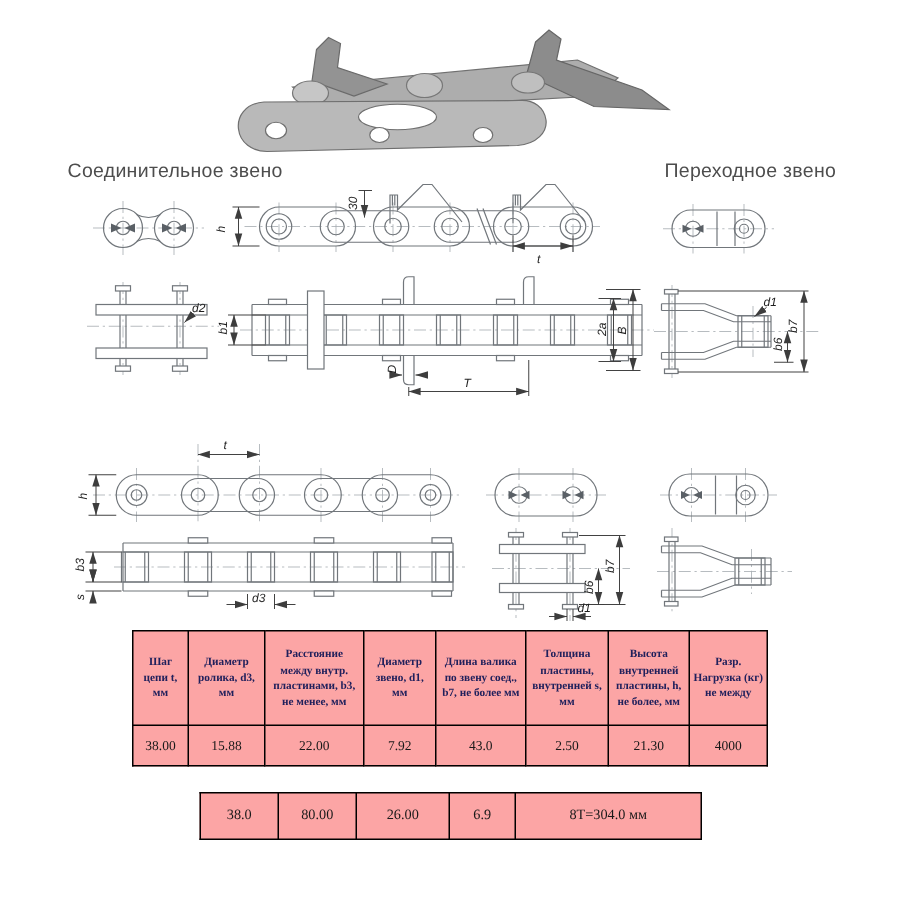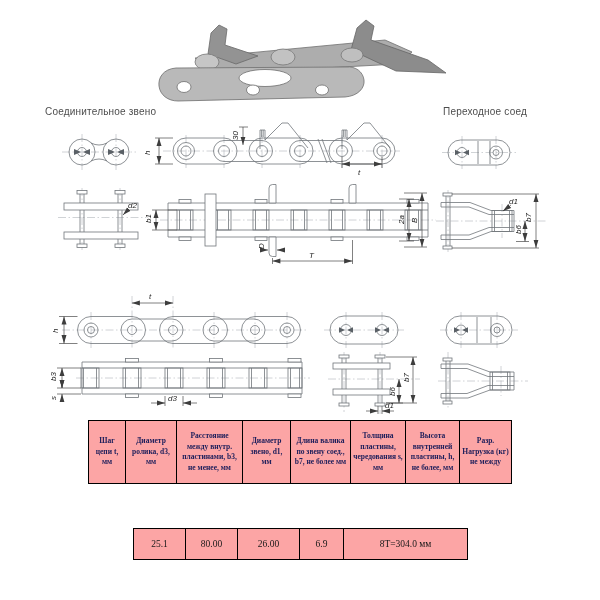--- a/index.html
+++ b/index.html
@@ -1,18 +1,18 @@
 <!DOCTYPE html>
 <html><head>
 <meta charset="utf-8">
 <style>
   html,body{margin:0;padding:0;background:#fff}
   .page{position:relative;width:600px;height:600px;background:#ffffff;overflow:hidden;
         font-family:"Liberation Sans",sans-serif}
-  .seclabel{position:absolute;font-size:10px;color:#4d4d4d;letter-spacing:.2px;white-space:nowrap}
+  .seclabel{position:absolute;font-size:13px;color:#4d4d4d;letter-spacing:.2px;white-space:nowrap}
   svg.draw{position:absolute;left:0;top:0}
   .ln{stroke:#71767b;stroke-width:.8;fill:none}
   .lnf{stroke:#71767b;stroke-width:.8;fill:#ffffff}
   .cl{stroke:#a8aeb3;stroke-width:.55;stroke-dasharray:8 2.5 1.5 2.5;fill:none}
   .dm{stroke:#3d3d3d;stroke-width:.65;fill:none}
   .dt{font:italic 8px "Liberation Sans",sans-serif;fill:#1e1e1e}
   .cot{fill:#5a6066;stroke:none}
   table{border-collapse:collapse;table-layout:fixed;background:#fca5a5}
   .spec{position:absolute;left:88px;top:420px;border:1.5px solid #000}
   .spec td{border:1px solid #000;text-align:center;vertical-align:middle;padding:1px 2px;overflow:hidden}
@@ -22,21 +22,21 @@
   .att td{border:1px solid #000;text-align:center;vertical-align:middle;padding:1px 3px;overflow:hidden}
   .att .hd{font:bold 9.5px/1.3 "Liberation Serif",serif;color:#20205c;height:32px}
   .att .vl{font:9.5px "Liberation Serif",serif;color:#191919;height:28px}
 </style>
 </head>
 <body>
 
 <div class="page">
 
   <div class="seclabel" style="left:45px;top:106px">Соединительное звено</div>
-  <div class="seclabel" style="left:443px;top:106px">Переходное соед</div>
+  <div class="seclabel" style="left:443px;top:106px">Переходное звено</div>
 
   <svg class="draw" width="600" height="600" viewBox="0 0 600 600">
     <defs>
       <marker id="mE" markerWidth="9" markerHeight="6" refX="8.4" refY="3" orient="auto" markerUnits="userSpaceOnUse">
         <path d="M0,0.5 L8.5,3 L0,5.5 Z" fill="#3d3d3d"></path>
       </marker>
       <marker id="mS" markerWidth="9" markerHeight="6" refX="0.6" refY="3" orient="auto" markerUnits="userSpaceOnUse">
         <path d="M8.5,0.5 L0.5,3 L8.5,5.5 Z" fill="#3d3d3d"></path>
       </marker>
     </defs>
@@ -408,38 +408,48 @@
         <col style="width:54px">
         <col style="width:52px">
     </colgroup>
     <tbody>
         <tr>
       <td class="hd">Шаг цепи t, мм</td>
       <td class="hd">Диаметр ролика, d3, мм</td>
       <td class="hd">Расстояние между внутр. пластинами, b3, не менее, мм</td>
       <td class="hd">Диаметр звено, d1, мм</td>
       <td class="hd">Длина валика по звену соед., b7, не более мм</td>
-      <td class="hd">Толщина пластины, чередования s, мм</td>
+      <td class="hd">Толщина пластины, внутренней s, мм</td>
       <td class="hd">Высота внутренней пластины, h, не более, мм</td>
       <td class="hd">Разр. Нагрузка (кг) не между</td>
+    </tr>
+    <tr>
+      <td class="vl">38.00</td>
+      <td class="vl">15.88</td>
+      <td class="vl">22.00</td>
+      <td class="vl">7.92</td>
+      <td class="vl">43.0</td>
+      <td class="vl">2.50</td>
+      <td class="vl">21.30</td>
+      <td class="vl">4000</td>
     </tr>
   </tbody>
     </table>
 
   <table class="att">
     <colgroup>
       <col style="width:52px">
         <col style="width:52px">
         <col style="width:62px">
         <col style="width:44px">
         <col style="width:124px">
     </colgroup>
     <tbody>
     <tr>
-      <td class="vl">25.1</td>
+      <td class="vl">38.0</td>
       <td class="vl">80.00</td>
       <td class="vl">26.00</td>
       <td class="vl">6.9</td>
       <td class="vl">8Т=304.0 мм</td>
     </tr>
   </tbody>
     </table>
 
 </div>
 

